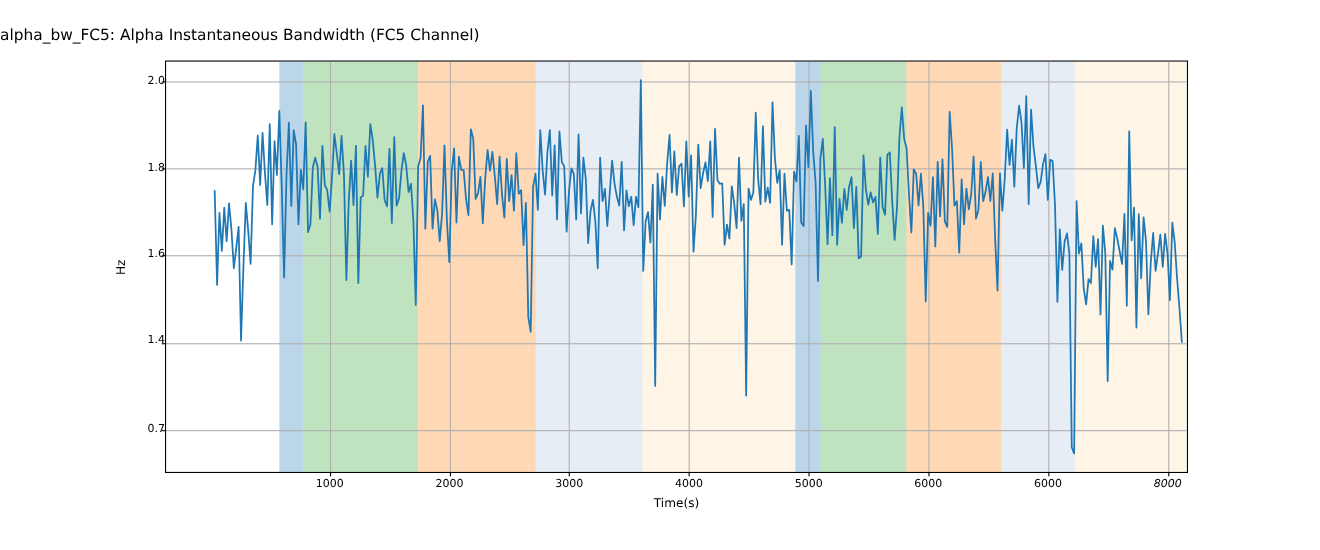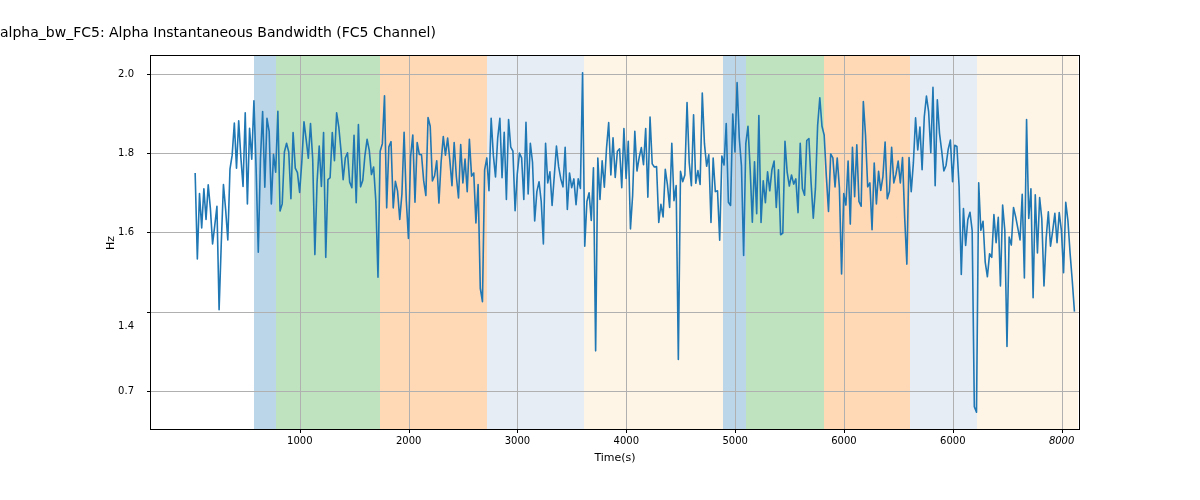--- a/index.html
+++ b/index.html
@@ -80,21 +80,21 @@
   .tick-left-mark {
     position: absolute;
     left: -4px;
     width: 4px;
     height: 0;
     border-top: 0.8px solid #000;
   }
   .tick-y {
     position: absolute;
     right: 100%;
-    padding-right: 17px;
+    padding-right: 1px;
     width: 40px;
     text-align: right;
     font-size: 10px;
     line-height: 10px;
     margin-top: -5px;
   }
   .xlabel {
     position: absolute;
     left: 0;
     width: 100%;
@@ -178,21 +178,21 @@
       <div class="tick-x" style="left: 584.141px;">5000</div>
       <div class="tick-bot-mark" style="left: 692.964px;"></div>
       <div class="tick-x" style="left: 692.964px;">6000</div>
       <div class="tick-bot-mark" style="left: 801.787px;"></div>
       <div class="tick-x" style="left: 801.787px;">6000</div>
       <div class="tick-bot-mark" style="left: 910.61px;"></div>
       <div class="tick-x" style="left: 910.61px; font-style: italic;">8000</div>
       <div class="tick-left-mark" style="top: 334.852px;"></div>
       <div class="tick-y" style="top: 334.852px;">0.7</div>
       <div class="tick-left-mark" style="top: 255.625px;"></div>
-      <div class="tick-y" style="top: 270px;">1.4</div>
+      <div class="tick-y" style="top: 254px;">1.4</div>
       <div class="tick-left-mark" style="top: 176.399px;"></div>
       <div class="tick-y" style="top: 176.399px;">1.6</div>
       <div class="tick-left-mark" style="top: 97.1717px;"></div>
       <div class="tick-y" style="top: 97.1717px;">1.8</div>
       <div class="tick-left-mark" style="top: 17.9449px;"></div>
       <div class="tick-y" style="top: 17.9449px;">2.0</div>
     </div>
 </div>
 
 </body></html>

